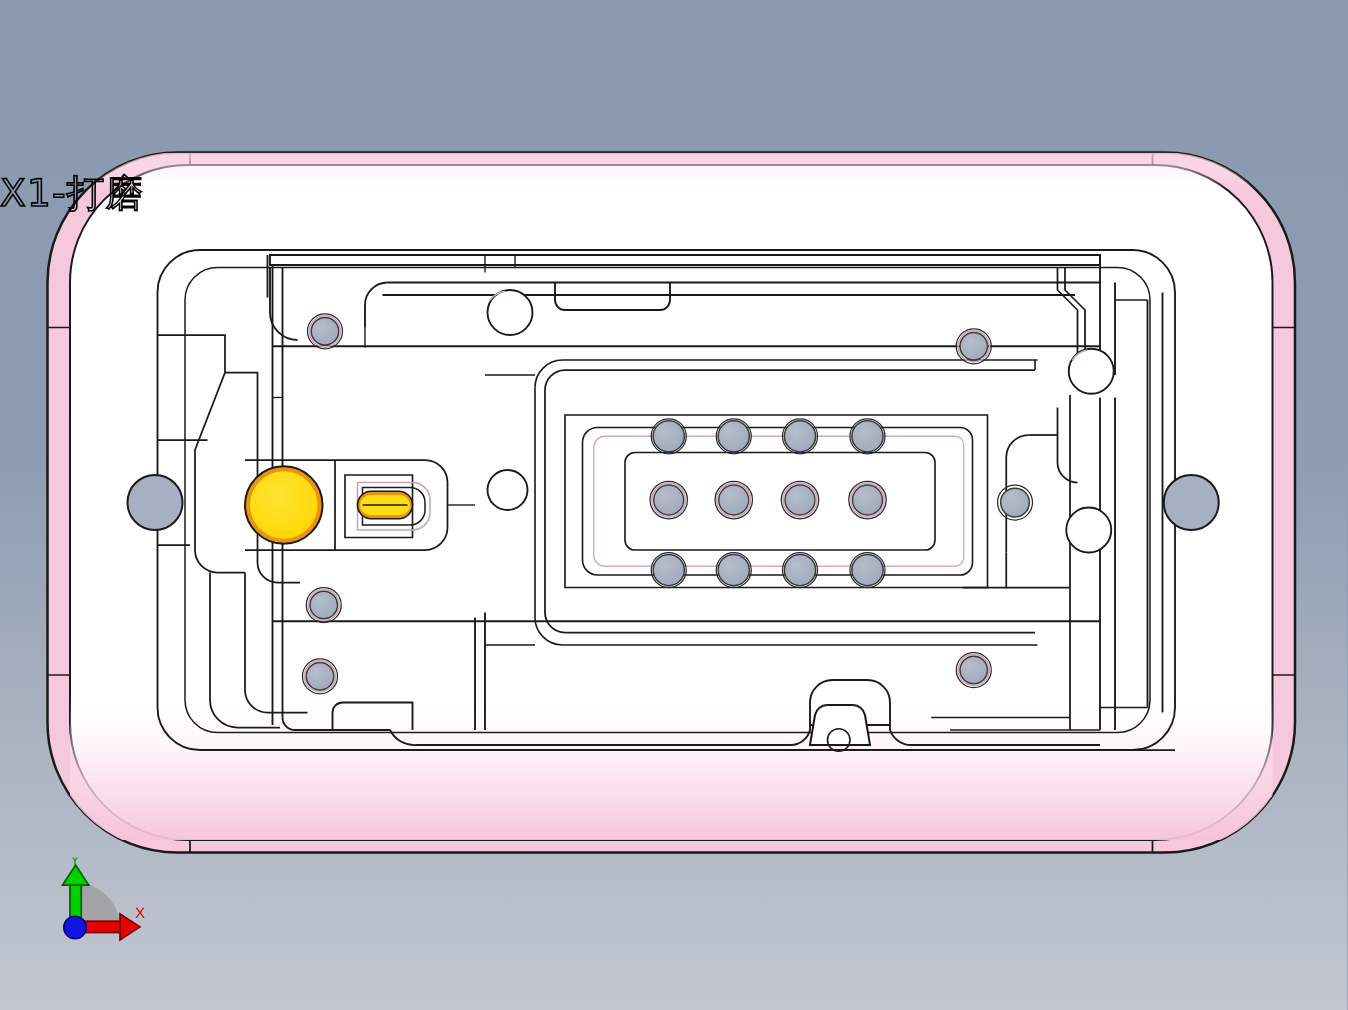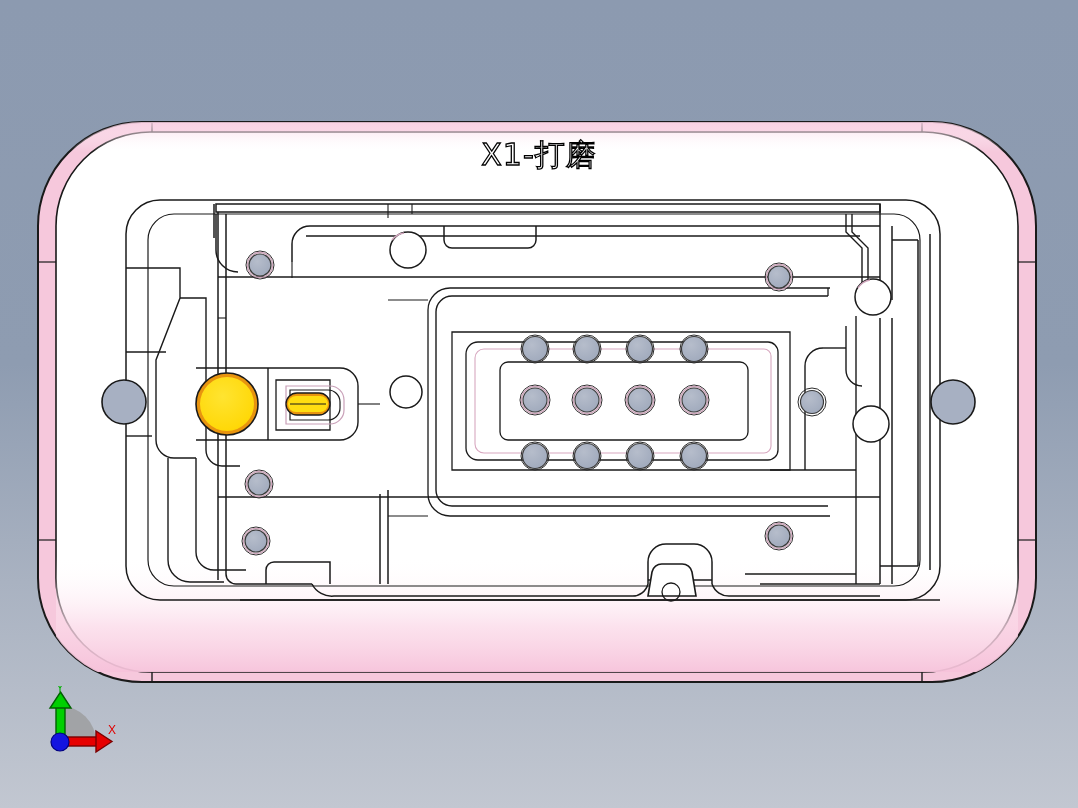--- a/index.html
+++ b/index.html
@@ -8,21 +8,21 @@
     width:1078px;height:808px;overflow:hidden;
     font-family:"Liberation Sans",sans-serif;
     background:#8e9cb2;
   }
   #viewport{
     position:relative;width:1078px;height:808px;
     background:linear-gradient(to bottom,#8c9ab0 0%,#8e9cb1 45%,#a9b2c1 72%,#c2c7d1 100%);
   }
   #cadsvg{position:absolute;left:0;top:0;width:1078px;height:808px;display:block;}
   #title-label{
-    position:absolute;left:0;top:135px;width:1078px;text-align:center;
+    position:absolute;left:0;top:135px;width:1078px;
     font-family:"DejaVu Sans",sans-serif;
     font-size:30px;letter-spacing:1px;
     color:transparent;
     -webkit-text-stroke:1.3px #000;
     pointer-events:none;
     user-select:none;
   }
   #axis-triad{position:absolute;left:38px;top:686px;width:80px;height:76px;}
 </style>
 </head>

